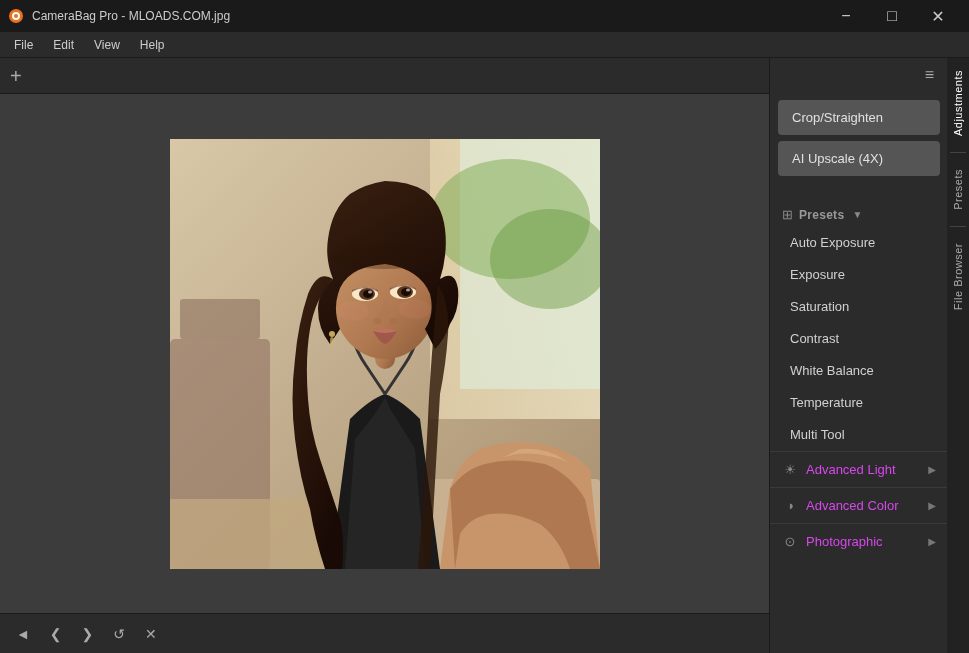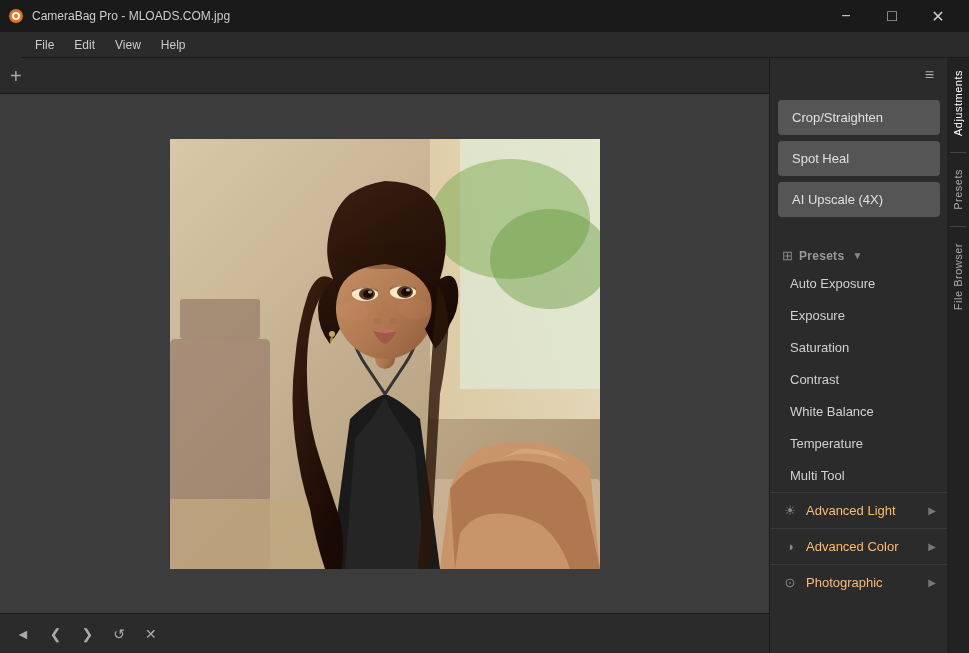--- a/index.html
+++ b/index.html
@@ -52,21 +52,20 @@
     }
 
     
     .menubar {
       height: 26px;
       background: #2b2b2b;
       display: flex;
       align-items: center;
       padding: 0 4px;
       border-bottom: 1px solid #1a1a1a;
-      margin-left: 21px;
     }
     .menu-item {
       color: #cccccc;
       font-size: 12px;
       padding: 4px 10px;
       cursor: pointer;
       border-radius: 3px;
     }
 
     
@@ -252,21 +251,21 @@
       cursor: pointer;
       border-top: 1px solid #3a3a3a;
     }
     .expand-row-icon {
       color: #888;
       font-size: 13px;
       width: 16px;
       text-align: center;
     }
     .expand-row-text {
-      color: #fdba74;
+      color: #d946ef;
       font-size: 13px;
       flex: 1;
     }
     .expand-row-arrow {
       color: #777;
       font-size: 10px;
     }
 
     
     .hamburger-area {
@@ -428,21 +427,20 @@
   <div class="right-panel">
 
     <div class="panel-content">
 
       <div class="hamburger-area">
         <button class="hamburger-btn">≡</button>
       </div>
 
       <div class="tool-btn-wrap">
         <button class="tool-btn">Crop/Straighten</button>
-        <button class="tool-btn">Spot Heal</button>
         <button class="tool-btn">AI Upscale (4X)</button>
       </div>
 
       <div class="section-header">
         <span class="section-header-icon">⊞</span>
         <span class="section-header-text">Presets</span>
         <span class="section-header-arrow">▼</span>
       </div>
 
       <div class="adj-item">Auto Exposure</div>

